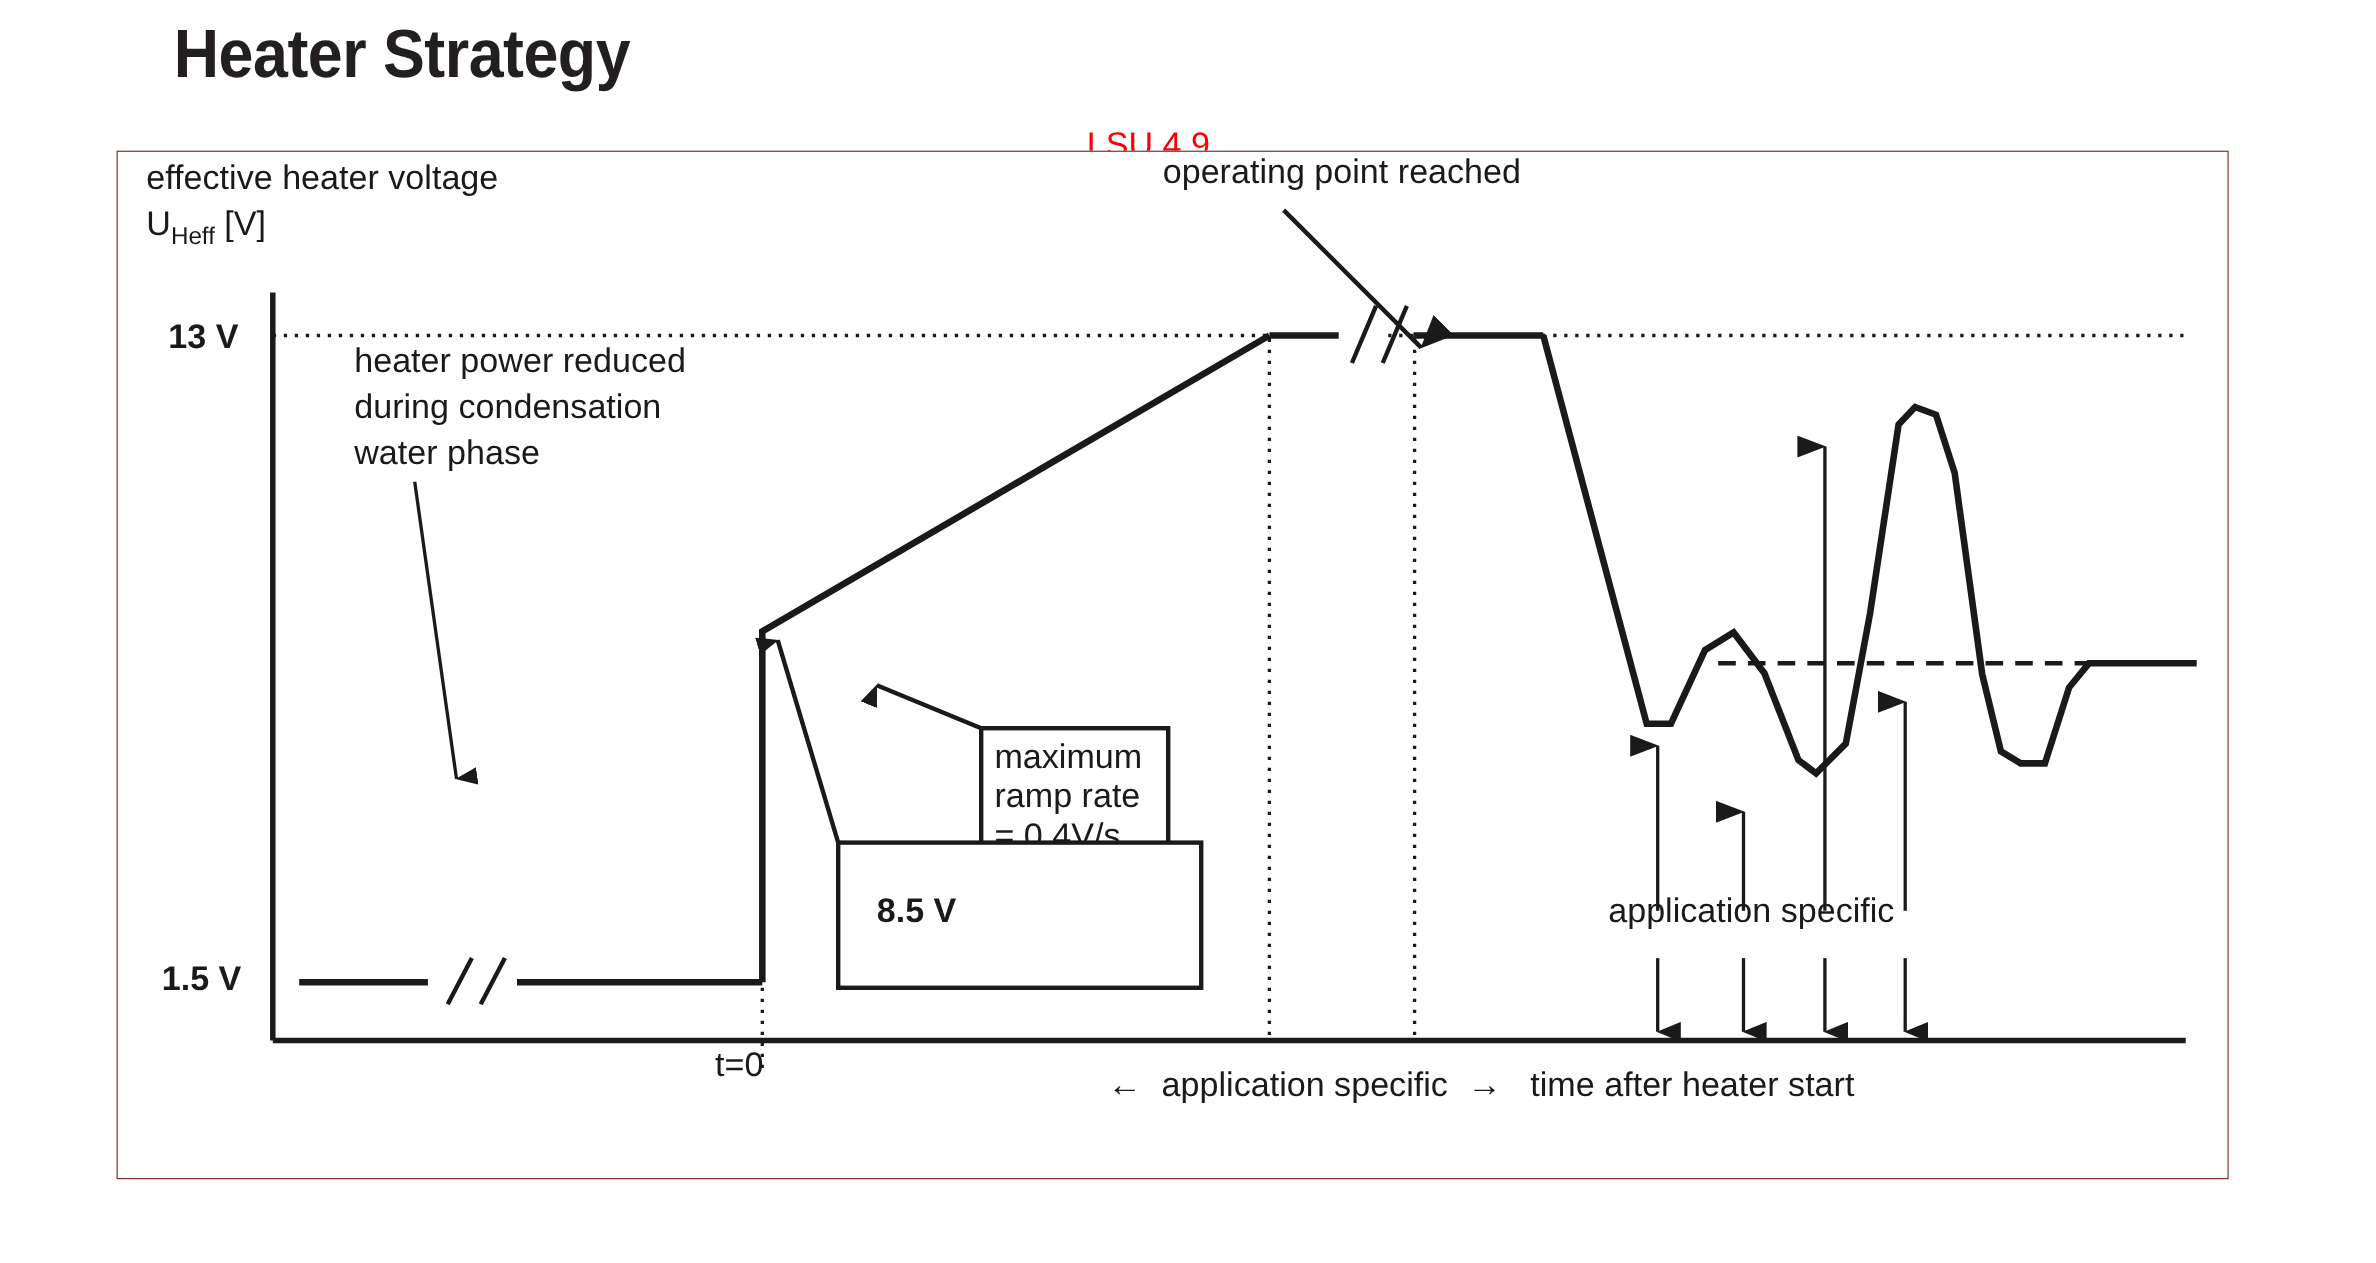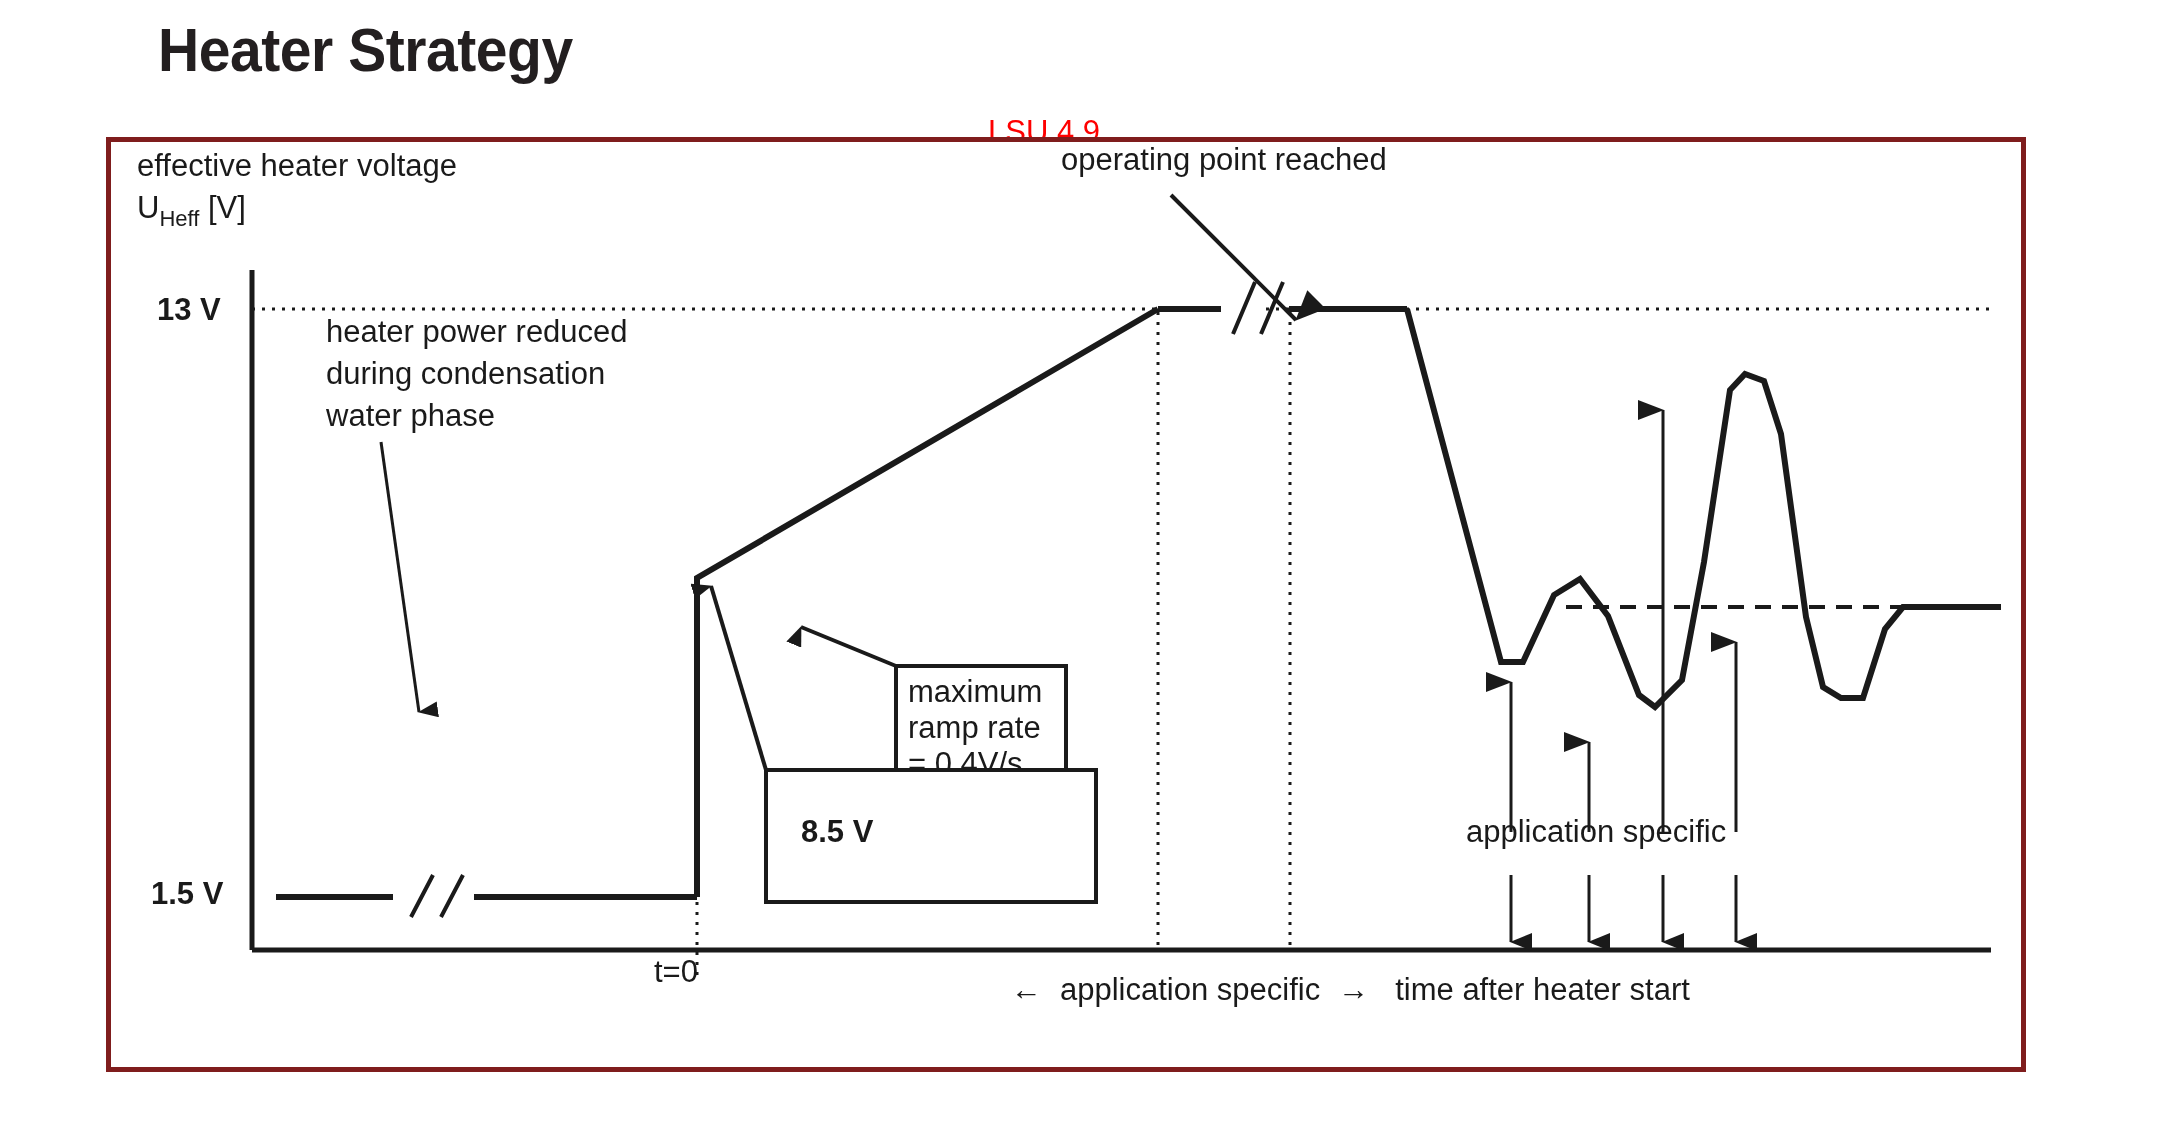--- a/index.html
+++ b/index.html
@@ -39,21 +39,21 @@
     white-space: nowrap;
     margin-top: 32px;
   }
 
   #diagram-frame {
     position: absolute;
     left: 106px;
     top: 137px;
     width: 1920px;
     height: 935px;
-    border: 5px solid #7f1d1d;
+    border: 1px solid #7f1d1d;
     box-sizing: border-box;
     background: #ffffff;
   }
 
   #chart-svg {
     position: absolute;
     left: 0;
     top: 0;
   }
 

